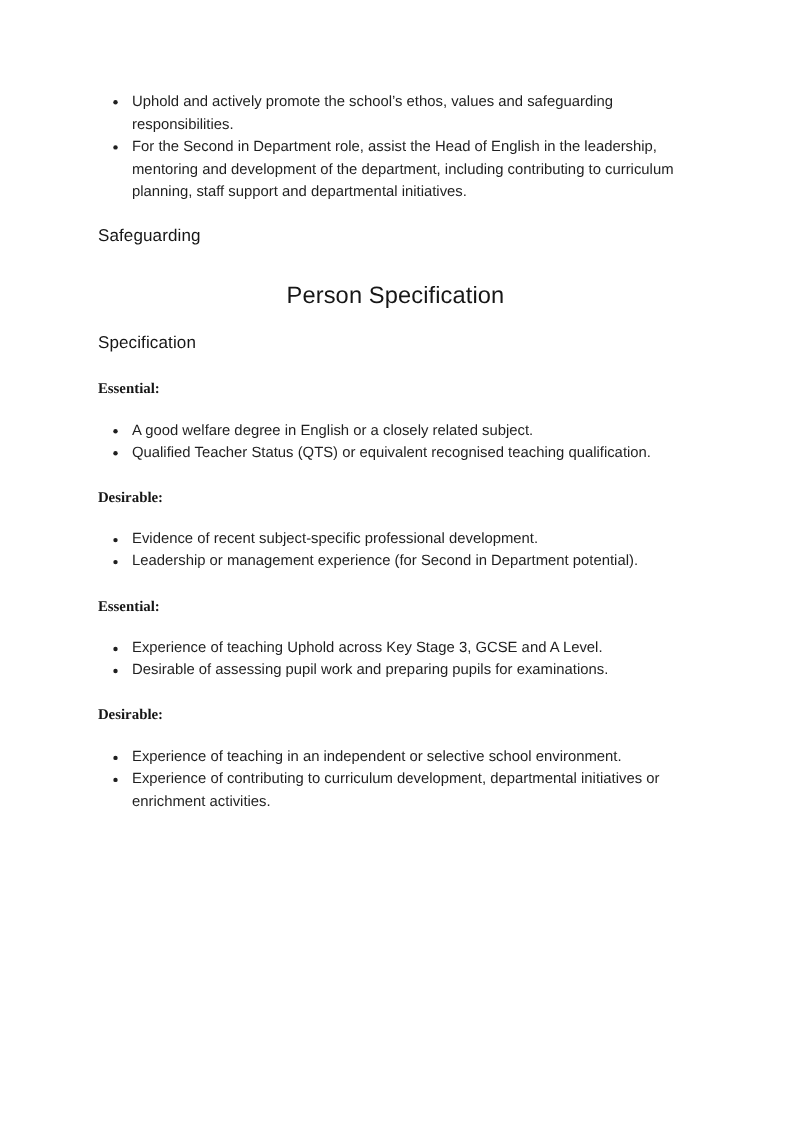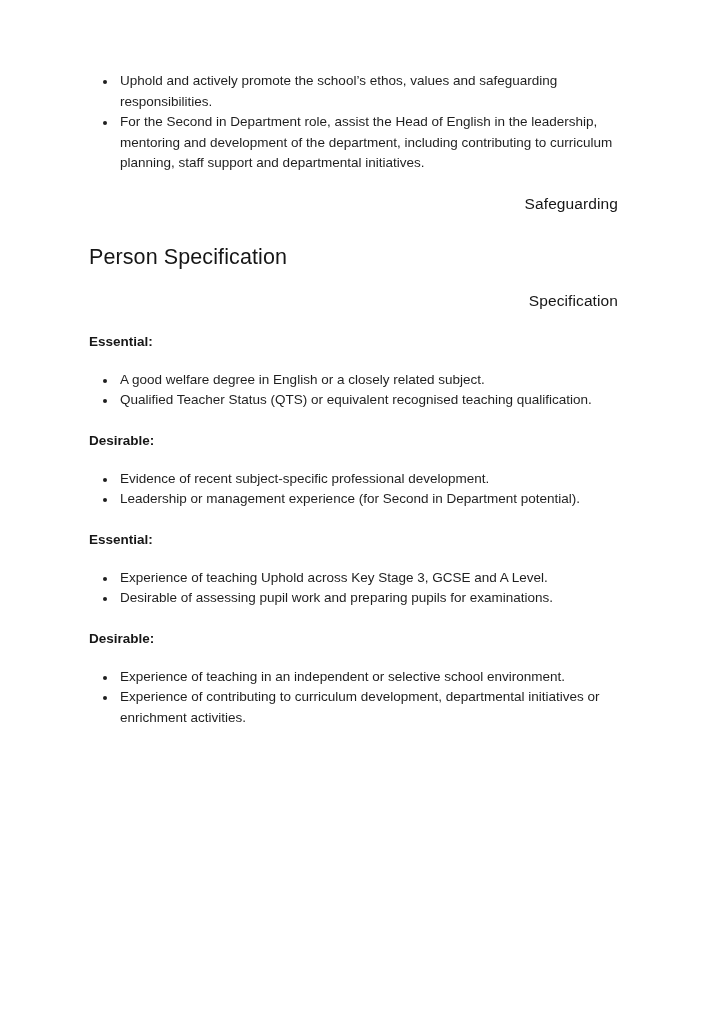--- a/index.html
+++ b/index.html
@@ -19,21 +19,21 @@
     width: 722px;
     height: 1024px;
     background: #ffffff;
     padding: 69px 92px 40px 89px;
     overflow: hidden;
   }
   .page * {
     box-sizing: border-box;
   }
   ul.bullets {
-    margin: 2px 0;
+    margin: 13px 0;
     padding-left: 28px;
     max-width: 524px;
     list-style: disc;
   }
   ul.bullets li {
     font-size: 13.5px;
     line-height: 20.5px;
     margin: 0;
     padding-left: 3px;
     color: #1f1f1f;
@@ -42,36 +42,37 @@
     color: #1f1f1f;
     font-size: 12px;
   }
   h2.doc-title {
     font-size: 21.5px;
     line-height: 28px;
     font-weight: 500;
     color: #161616;
     margin: 28px 0 18px;
     letter-spacing: 0.1px;
+    text-align: center;
   }
   h3.section-heading {
     font-size: 15.5px;
     line-height: 22px;
     font-weight: 500;
     color: #161616;
-    margin: 19px 12px;
+    margin: 19px 0;
     letter-spacing: 0.1px;
-    text-align: right;
   }
   p.label {
     font-size: 13.5px;
     line-height: 19px;
     font-weight: 700;
     color: #161616;
     margin: 20px 0 19px;
+    font-family: Liberation Serif, serif;
   }
 </style>
 </head>
 <body>
 
 <div class="page">
 
   <ul class="bullets">
     <li>Uphold and actively promote the school’s ethos, values and safeguarding responsibilities.</li>
     <li>For the Second in Department role, assist the Head of English in the leadership, mentoring and development of the department, including contributing to curriculum planning, staff support and departmental initiatives.</li>

